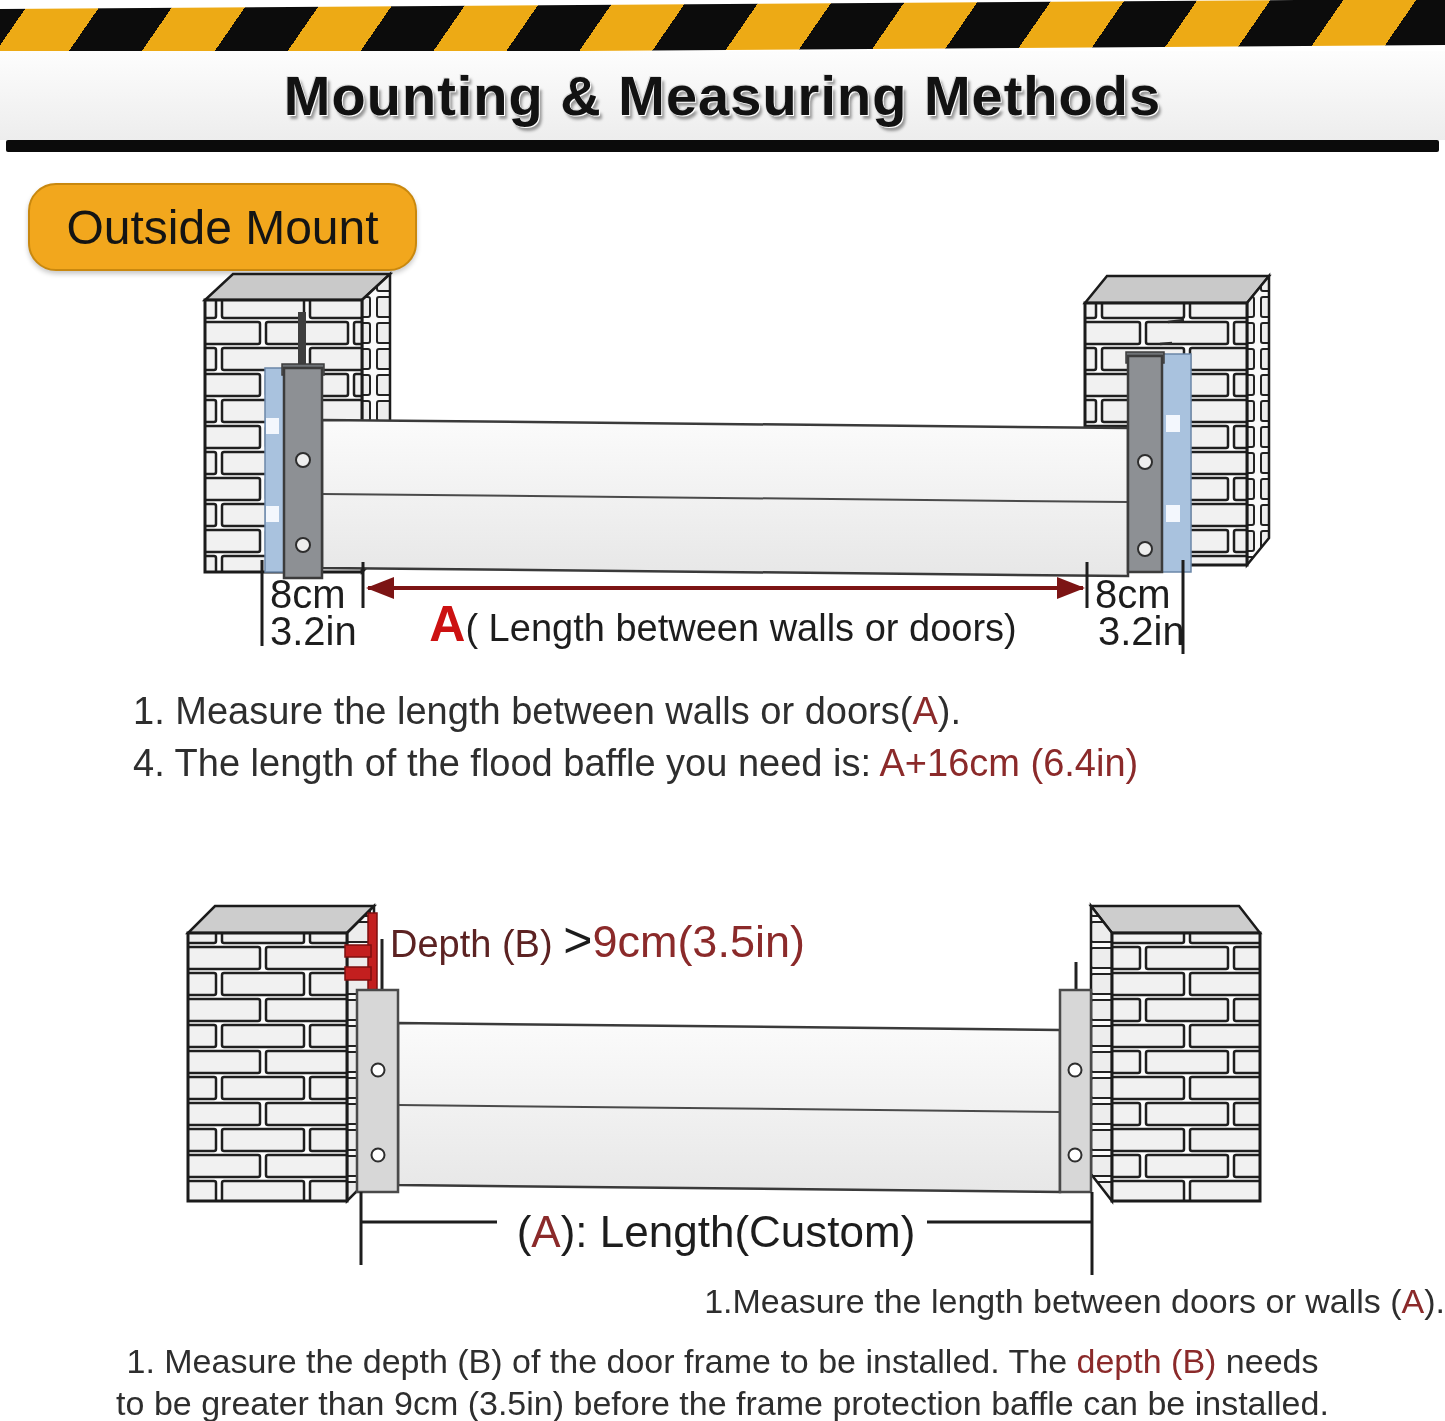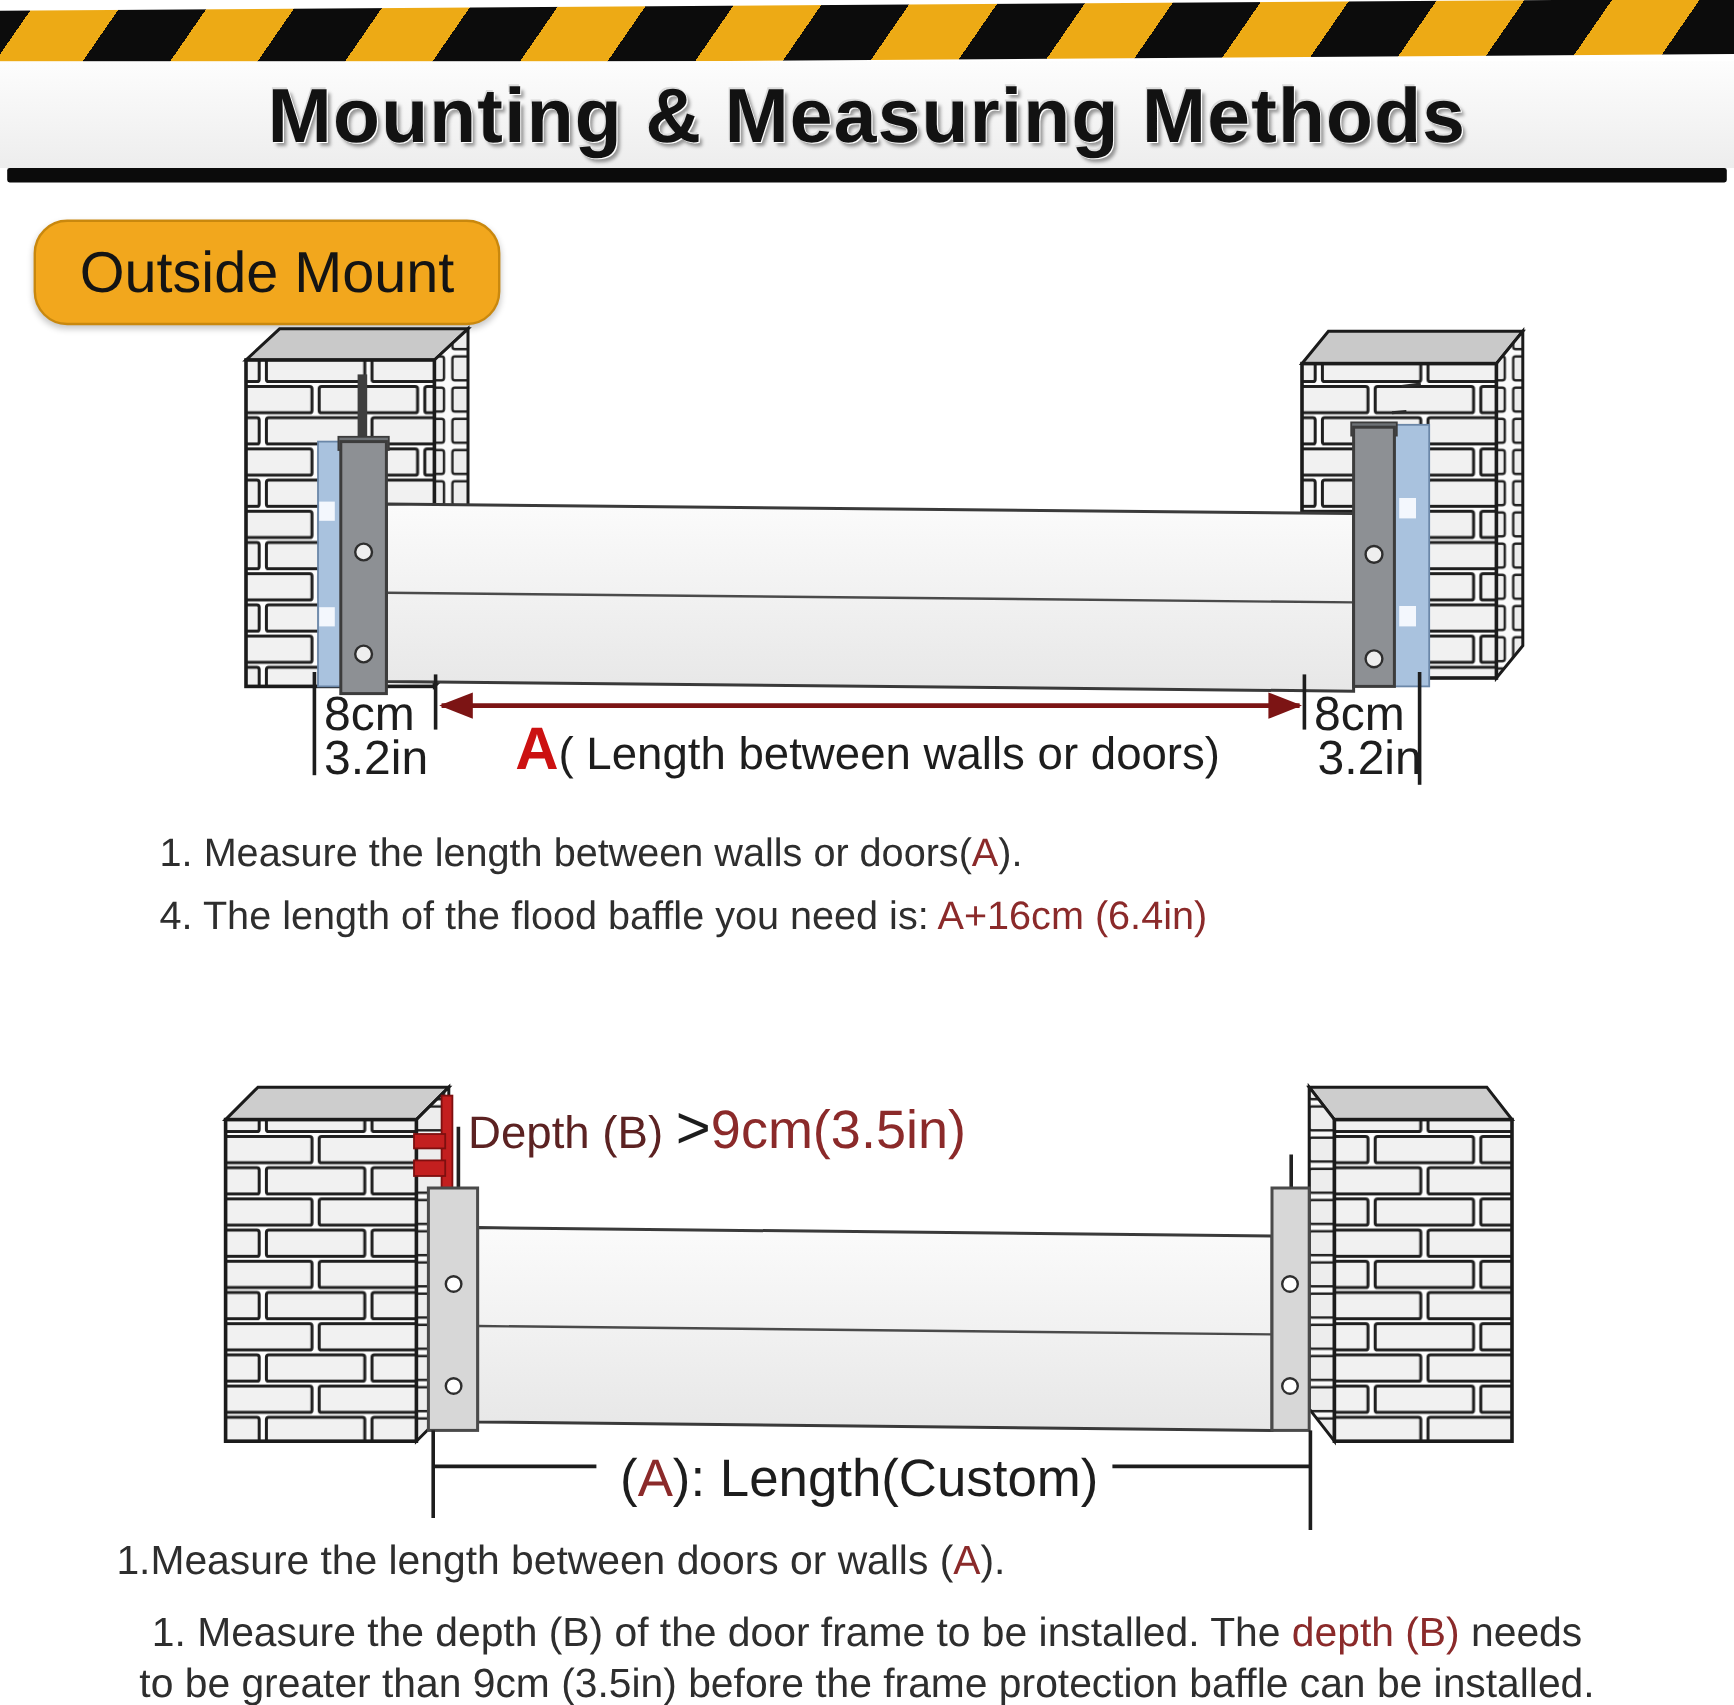--- a/index.html
+++ b/index.html
@@ -8,46 +8,46 @@
 
   
   .tape{position:absolute;top:4px;left:-12px;width:1470px;height:46px;
         background:repeating-linear-gradient(-55deg,
           var(--tape_black,#0c0c0c) 0 60px,
           var(--tape_yellow,#edaa15) 60px 120px);
         transform:rotate(-0.4deg);}
   .title-band{position:absolute;top:51px;left:0;width:1445px;height:89px;
         background:linear-gradient(#fdfdfd,#ededed);
         display:flex;align-items:center;justify-content:center;}
-  .title-band h1{margin:0;font-size:64px;font-weight:bold;color:#121212;letter-spacing:1px;
+  .title-band h1{margin:0;font-size:56px;font-weight:bold;color:#121212;letter-spacing:1px;
         text-shadow:1px 1px 0 #ffffff, -1px -1px 0 #dcdcdc, 3px 4px 3px rgba(0,0,0,.38);}
   .black-bar{position:absolute;top:140px;left:6px;width:1433px;height:12px;background:#0b0b0b;border-radius:2px;}
 
   
   .badge{position:absolute;left:28px;width:385px;height:84px;
          background:var(--accent_yellow,#f2a71d);
          border:2px solid #c9880e;border-radius:28px;
          display:flex;align-items:center;justify-content:center;
          box-shadow:0 3px 5px rgba(0,0,0,.22);}
   .badge span{font-size:48px;color:#141414;}
   .badge-outside{top:183px;}
   .badge-inside{top:808px;}
 
   .diagram{position:absolute;left:0;width:1445px;}
   .d1{top:268px;height:422px;}
   .d2{top:893px;height:400px;}
 
   
-  .steps{position:absolute;left:0;width:1445px;font-size:33px;color:#2e2e2e;}
+  .steps{position:absolute;left:0;width:1445px;font-size:38px;color:#2e2e2e;}
   .steps p{margin:0;line-height:42px;}
   .steps-outside{top:690px;}
   .steps-outside p{padding-left:133px;}
   .steps-outside p+p{margin-top:10px;}
   .steps-inside{top:1280px;font-size:34px;}
-  .steps-inside .p1{padding-left:97px;}
+  .steps-inside .p1{padding-left:97px;text-align:right;}
   .steps-inside .p2l1{margin-top:18px;text-align:center;}
   .steps-inside .p2l2{text-align:center;}
   .maroon{color:var(--maroon,#8b2a2a);}
 </style>
 </head>
 <body>
 
 <div class="page">
 
   <div class="tape"></div>

